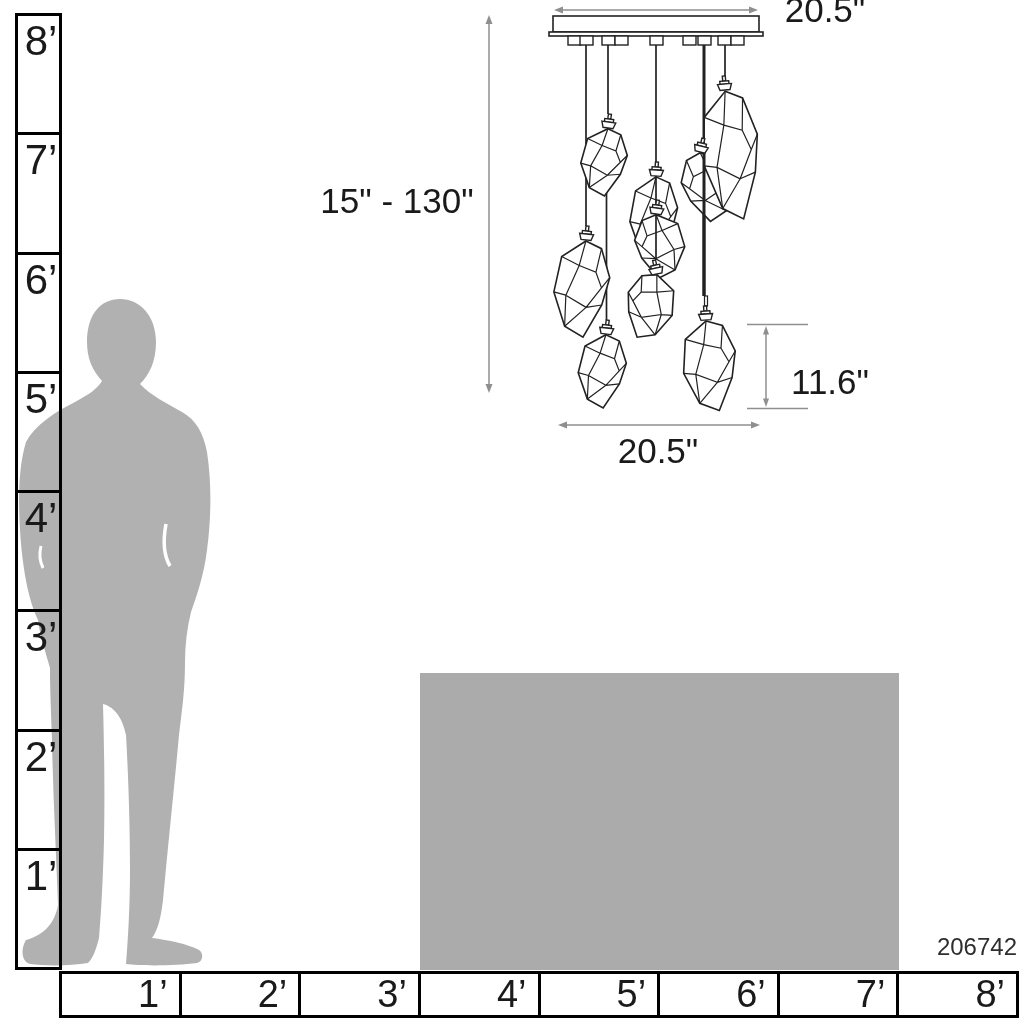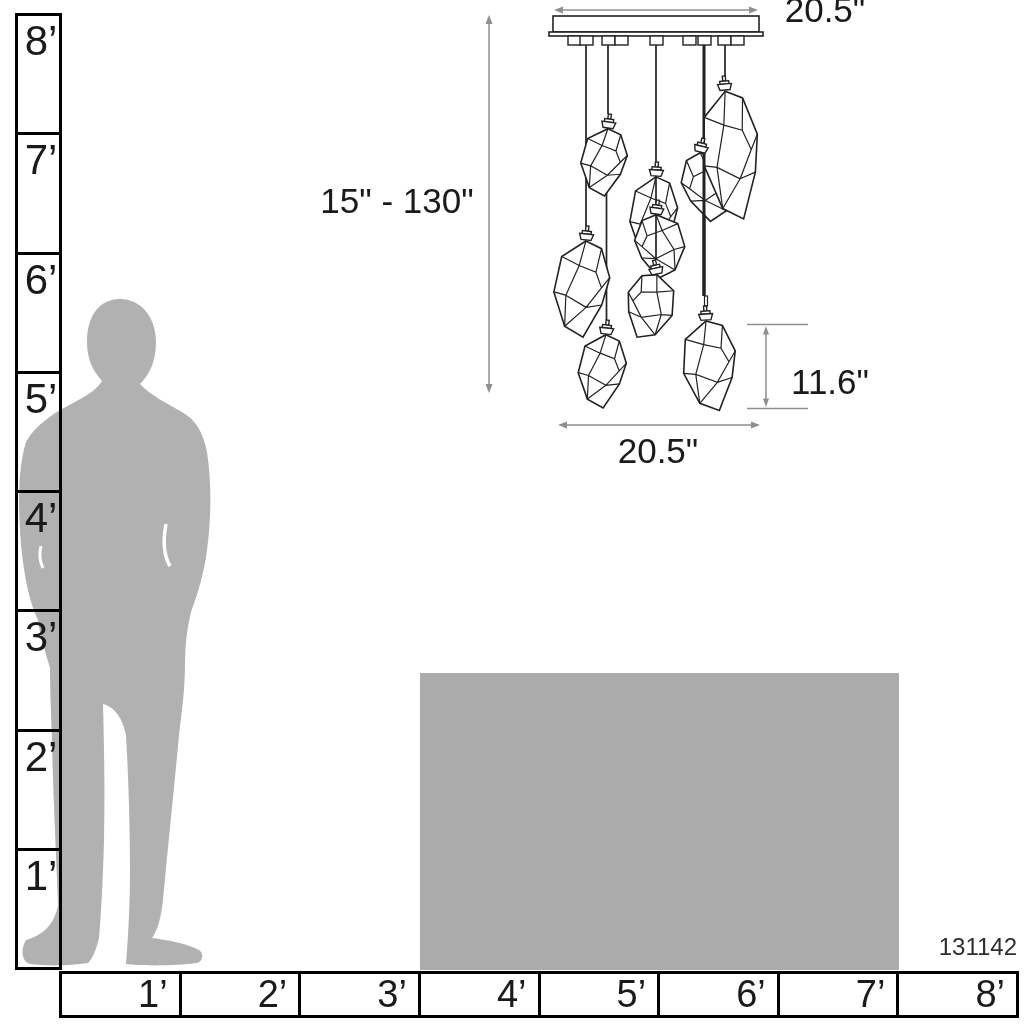--- a/index.html
+++ b/index.html
@@ -215,15 +215,15 @@
         <use href="#hanger" transform="translate(236,320) rotate(-4)"></use>
       </g>
     </g>
   </svg>
 
   <div class="dim-label" style="left:770px;top:-10px;width:110px;">20.5"</div>
   <div class="dim-label" style="left:312px;top:181px;width:170px;">15" - 130"</div>
   <div class="dim-label" style="left:770px;top:362px;width:120px;">11.6"</div>
   <div class="dim-label" style="left:568px;top:431px;width:180px;">20.5"</div>
 
-  <div id="product-number">131142</div>
+  <div id="product-number">206742</div>
 
 </div>
 
 </body></html>

